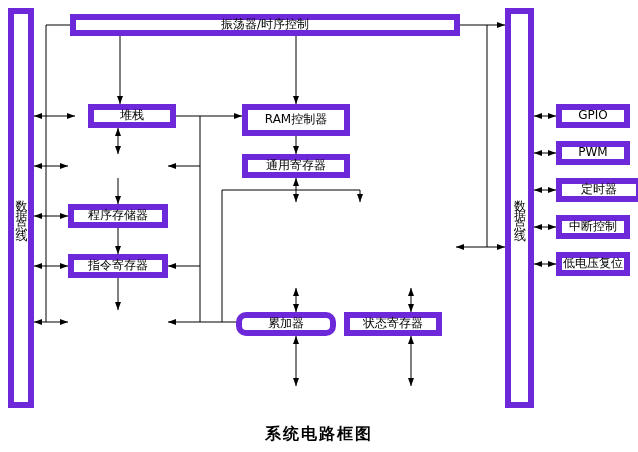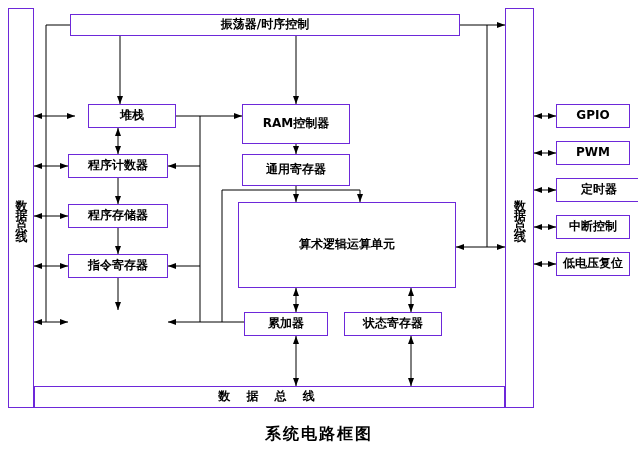--- a/index.html
+++ b/index.html
@@ -1,22 +1,22 @@
 <!DOCTYPE html>
 <html><head>
 <meta charset="utf-8">
 <style>
   html,body { margin:0; padding:0; background:#fff; }
   body { font-family: "DejaVu Sans", "Liberation Sans", sans-serif; color:#000; }
   .stage { position:relative; width:638px; height:452px; background:#fff; overflow:hidden; }
   .wires { position:absolute; left:0; top:0; z-index:0; }
   .block, .bus, .peripheral {
-    position:absolute; box-sizing:border-box; background:#fff; border:1px solid #6d28d9;
+    position:absolute; box-sizing:border-box; background:#fff; border:6px solid #6d28d9;
     display:flex; align-items:center; justify-content:center;
-    font-size:12px; font-weight:bold; text-align:center; z-index:1; line-height:1.1;
+    font-size:12px; font-weight:normal; text-align:center; z-index:1; line-height:1.1;
   }
   .bus-v { writing-mode: vertical-rl; text-orientation: upright; letter-spacing:10px; padding-top:4px; }
   .caption { position:absolute; left:0; top:424px; width:638px; text-align:center;
              font-size:16px; font-weight:bold; letter-spacing:2px; z-index:1; }
 </style>
 </head>
 <body>
 
 <div class="stage">
 
@@ -66,31 +66,28 @@
       <line x1="534" y1="116" x2="556" y2="116" marker-start="url(#ah)" marker-end="url(#ah)"></line>
       <line x1="534" y1="153" x2="556" y2="153" marker-start="url(#ah)" marker-end="url(#ah)"></line>
       <line x1="534" y1="190" x2="556" y2="190" marker-start="url(#ah)" marker-end="url(#ah)"></line>
       <line x1="534" y1="227" x2="556" y2="227" marker-start="url(#ah)" marker-end="url(#ah)"></line>
       <line x1="534" y1="264" x2="556" y2="264" marker-start="url(#ah)" marker-end="url(#ah)"></line>
     </g>
   </svg>
 
   <div class="bus bus-v" style="left:8px; top:8px; width:26px; height:400px;">数据总线</div>
   <div class="bus bus-v" style="left:505px; top:8px; width:29px; height:400px;">数据总线</div>
-  <div class="bus" style="left:34px; top:386px; width:471px; height:22px; letter-spacing:6px;">数 据 总 线</div>
 
   <div class="block" style="left:70px; top:14px; width:390px; height:22px;">振荡器/时序控制</div>
   <div class="block" style="left:88px; top:104px; width:88px; height:24px;">堆栈</div>
-  <div class="block" style="left:242px; top:104px; width:108px; height:40px;">RAM控制器</div>
-  <div class="block" style="left:68px; top:154px; width:100px; height:24px;">程序计数器</div>
-  <div class="block" style="left:242px; top:154px; width:108px; height:32px;">通用寄存器</div>
+  <div class="block" style="left:242px; top:104px; width:108px; height:32px;">RAM控制器</div>
+  <div class="block" style="left:242px; top:154px; width:108px; height:24px;">通用寄存器</div>
   <div class="block" style="left:68px; top:204px; width:100px; height:24px;">程序存储器</div>
-  <div class="block" style="left:238px; top:202px; width:218px; height:86px;">算术逻辑运算单元</div>
   <div class="block" style="left:68px; top:254px; width:100px; height:24px;">指令寄存器</div>
-  <div class="block" style="left:244px; top:312px; width:84px; height:24px;">累加器</div>
+  <div class="block" style="left:236px; top:312px; width:100px; height:24px;border-radius:10px;">累加器</div>
   <div class="block" style="left:344px; top:312px; width:98px; height:24px;">状态寄存器</div>
 
   <div class="peripheral" style="left:556px; top:104px; width:74px; height:24px;">GPIO</div>
   <div class="peripheral" style="left:556px; top:141px; width:74px; height:24px;">PWM</div>
   <div class="peripheral" style="left:556px; top:178px; width:86px; height:24px;">定时器</div>
   <div class="peripheral" style="left:556px; top:252px; width:74px; height:24px;">低电压复位</div>
   <div class="peripheral" style="left:556px; top:215px; width:74px; height:24px;">中断控制</div>
 
   <div class="caption">系统电路框图</div>
 

